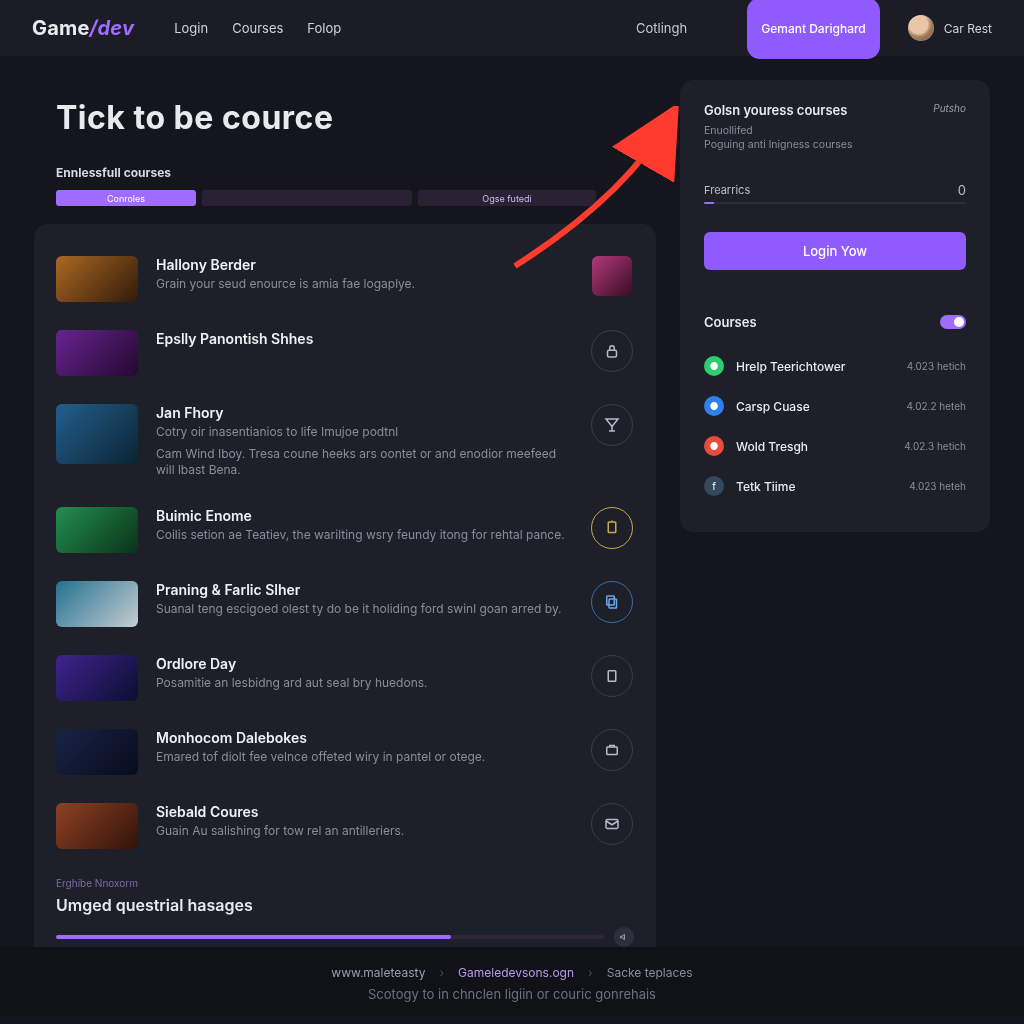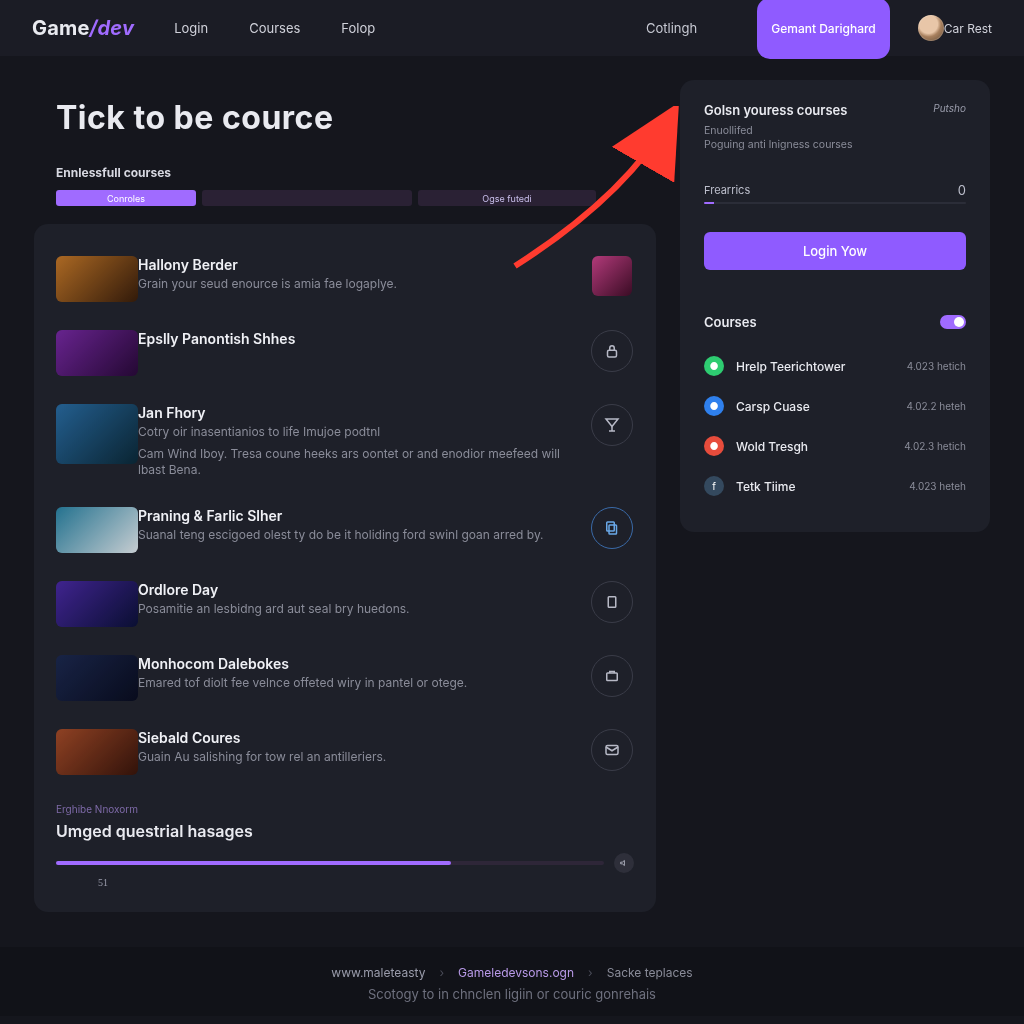--- a/index.html
+++ b/index.html
@@ -34,35 +34,35 @@
   .nav{
     height:56px;
     background:var(--bg-alt);
     display:flex;
     align-items:center;
     padding:0 32px;
     gap:28px;
   }
   .logo{font-size:20px;font-weight:700;letter-spacing:.2px;}
   .logo .slash{color:var(--purple);font-style:italic;}
-  .nav-links{display:flex;gap:41px;margin-left:12px;}
+  .nav-links{display:flex;gap:24px;margin-left:12px;}
   .nav-links a{color:#d0d1da;font-size:13px;text-decoration:none;cursor:pointer;}
   .nav-spacer{flex:1;}
   .nav-link-right{color:#c7c9d3;font-size:13px;cursor:pointer;}
   .nav-cta{
     background:var(--purple-soft);
     color:#fff;font-size:12px;font-weight:500;
     padding:23px 14px;border-radius:13px;cursor:pointer;margin-left:32px;
   }
   .avatar{
     width:26px;height:26px;border-radius:50%;
     background:radial-gradient(circle at 40% 35%,#e8c6a8 0 40%,#a8805e 55%,#5a4633 100%);
     box-shadow:0 0 0 1px rgba(255,255,255,.15) inset;
   }
-  .nav-user{display:flex;align-items:center;}
+  .nav-user{display:flex;align-items:center;gap:10px;}
 
   
   .page{display:flex;gap:24px;padding:24px 34px 0 34px;}
   .main{flex:1;}
   .title{font-size:32px;font-weight:700;margin:18px 0 28px 22px;letter-spacing:.5px;}
   .section-label{font-size:12px;font-weight:700;color:#d7d8e1;margin:0 0 10px 22px;}
 
   
   .segbar{display:flex;margin:0 0 18px 22px;width:540px;}
   .seg{
@@ -75,21 +75,21 @@
   .seg:nth-child(3){flex:1;}
 
   
   .card-list{
     background:var(--panel);
     border-radius:14px;
     padding:18px 22px 24px 22px;
     margin-left:0;
     width:622px;
   }
-  .course{display:flex;align-items:flex-start;padding:14px 0;justify-content:center;}
+  .course{display:flex;align-items:flex-start;gap:18px;padding:14px 0;justify-content:center;}
   .thumb{
     width:82px;height:46px;border-radius:6px;flex-shrink:0;
     background-size:cover;background-position:center;
     background:linear-gradient(135deg,#6e3fa7,#2d2140);
     position:relative;overflow:hidden;
   }
   .thumb::after{content:"";position:absolute;inset:0;background:rgba(0,0,0,.15);}
   .thumb.t1{background:linear-gradient(135deg,#c97b2a,#3b1f0c);}
   .thumb.t2{background:linear-gradient(135deg,#7a2aa8,#2b0a3c);}
   .thumb.t3{background:linear-gradient(135deg,#2a6fa8,#0c2b3b);height:60px;}
@@ -254,20 +254,35 @@
           <div class="icon-btn">
             <svg viewBox="0 0 24 24" fill="none" stroke="currentColor" stroke-width="2">
                 <path d="M4 4h16L12 14 4 4z"></path>
                 <path d="M12 14v6"></path>
                 <path d="M8 20h8"></path>
               </svg>
           </div>
         </div>
       </div>
 
+      <div class="course">
+        <div class="thumb t4"></div>
+        <div class="course-body">
+          <div class="course-title">Buimic Enome</div>
+          <div class="course-desc">Coilis setion ae Teatiev, the warilting wsry feundy itong for rehtal pance.</div>
+        </div>
+        <div class="course-side">
+          <div class="icon-btn gold">
+            <svg viewBox="0 0 24 24" fill="none" stroke="currentColor" stroke-width="2">
+                <rect x="7" y="4" width="10" height="14" rx="1"></rect>
+                <path d="M12 4v-2"></path>
+              </svg>
+          </div>
+        </div>
+      </div>
 
       <div class="course">
         <div class="thumb t5"></div>
         <div class="course-body">
           <div class="course-title">Praning &amp; Farlic Slher</div>
           <div class="course-desc">Suanal teng escigoed olest ty do be it holiding ford swinl goan arred by.</div>
         </div>
         <div class="course-side">
           <div class="icon-btn blue">
             <svg viewBox="0 0 24 24" fill="none" stroke="currentColor" stroke-width="2">

